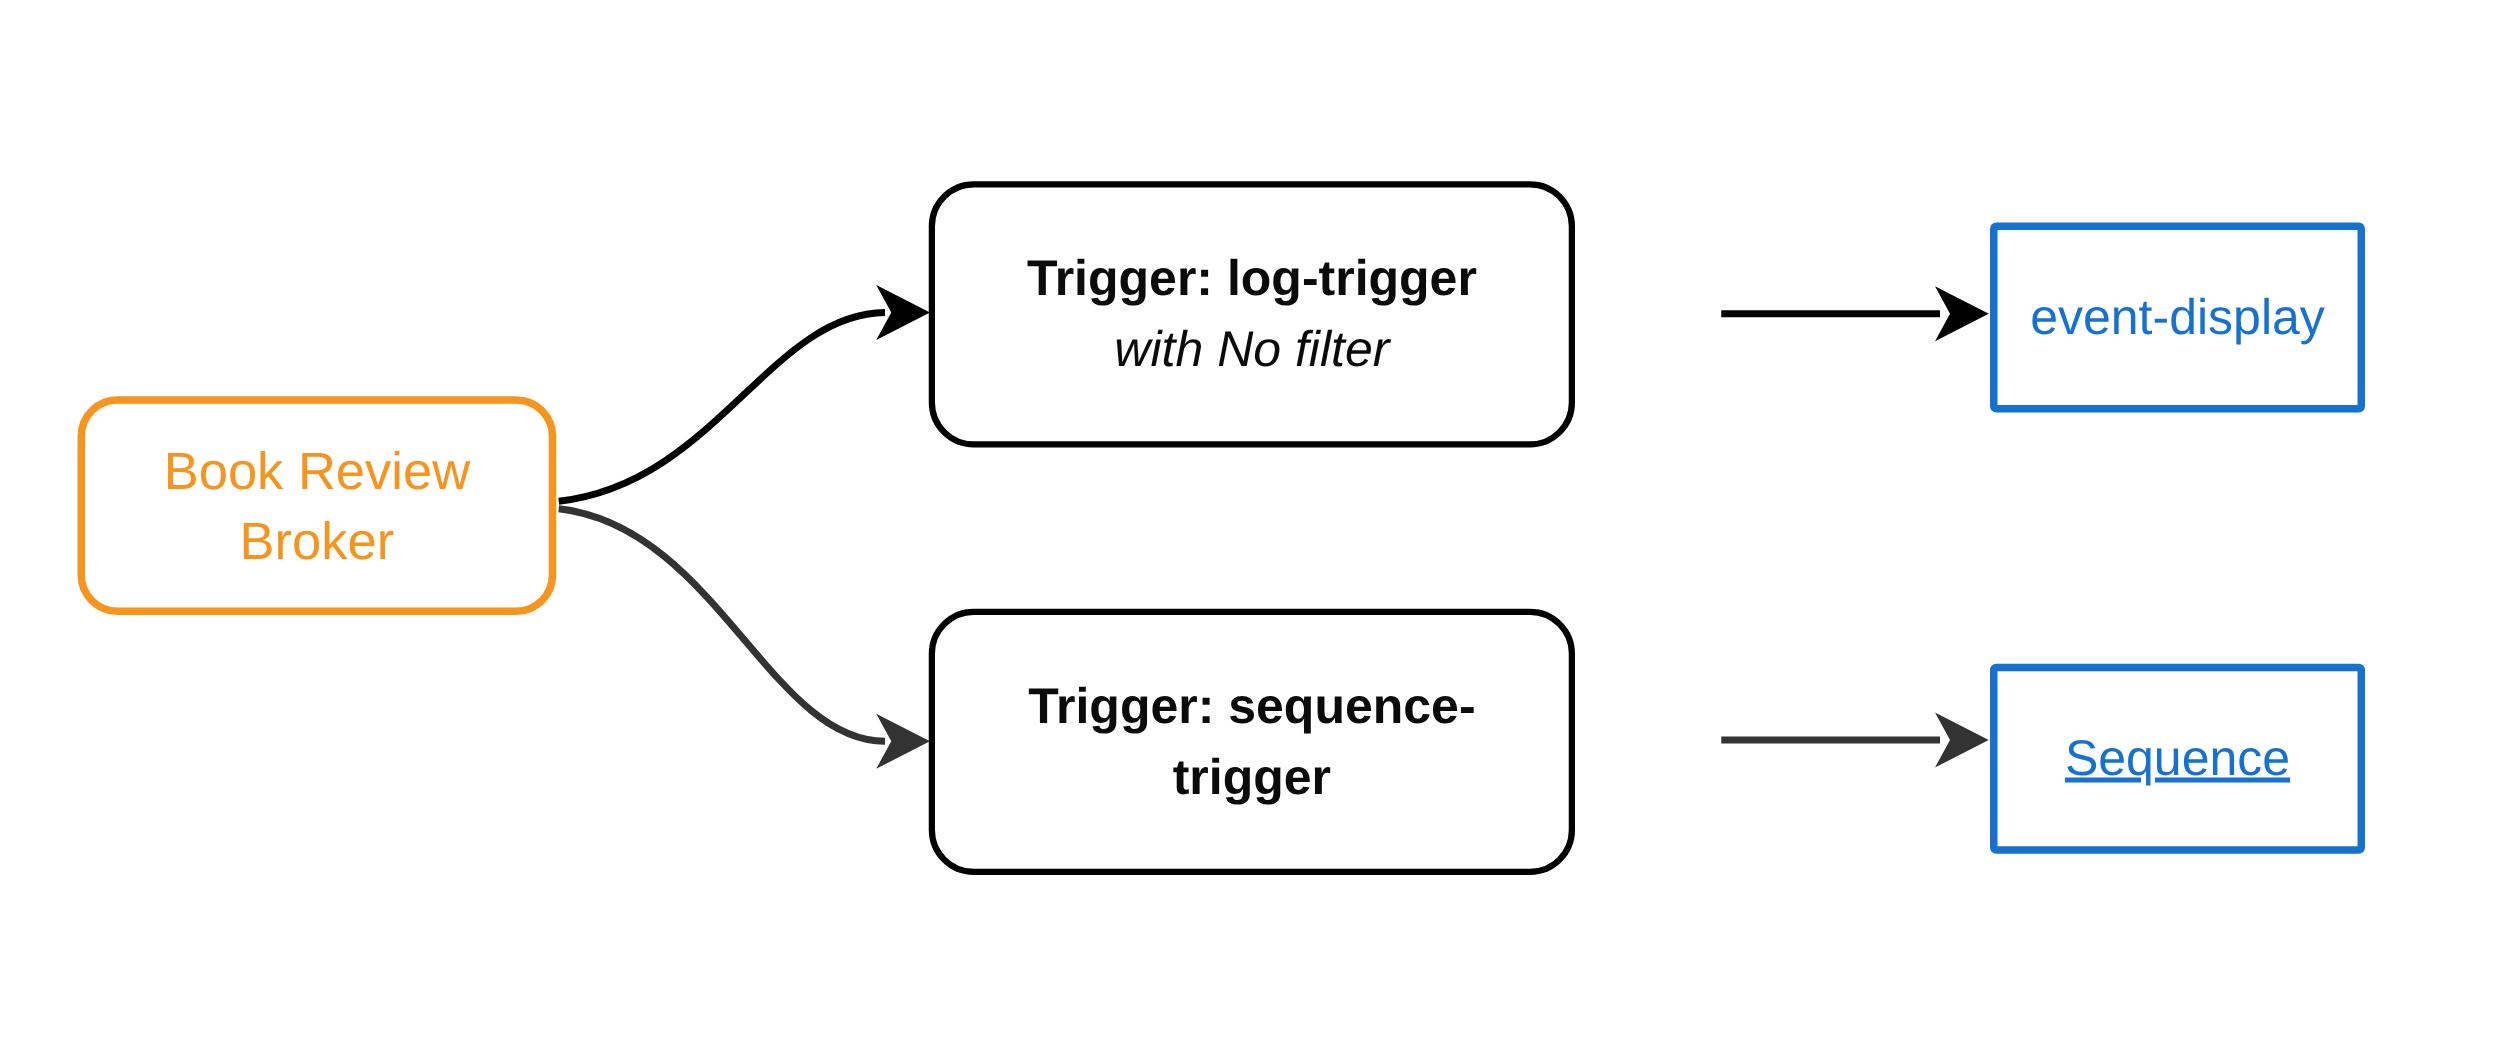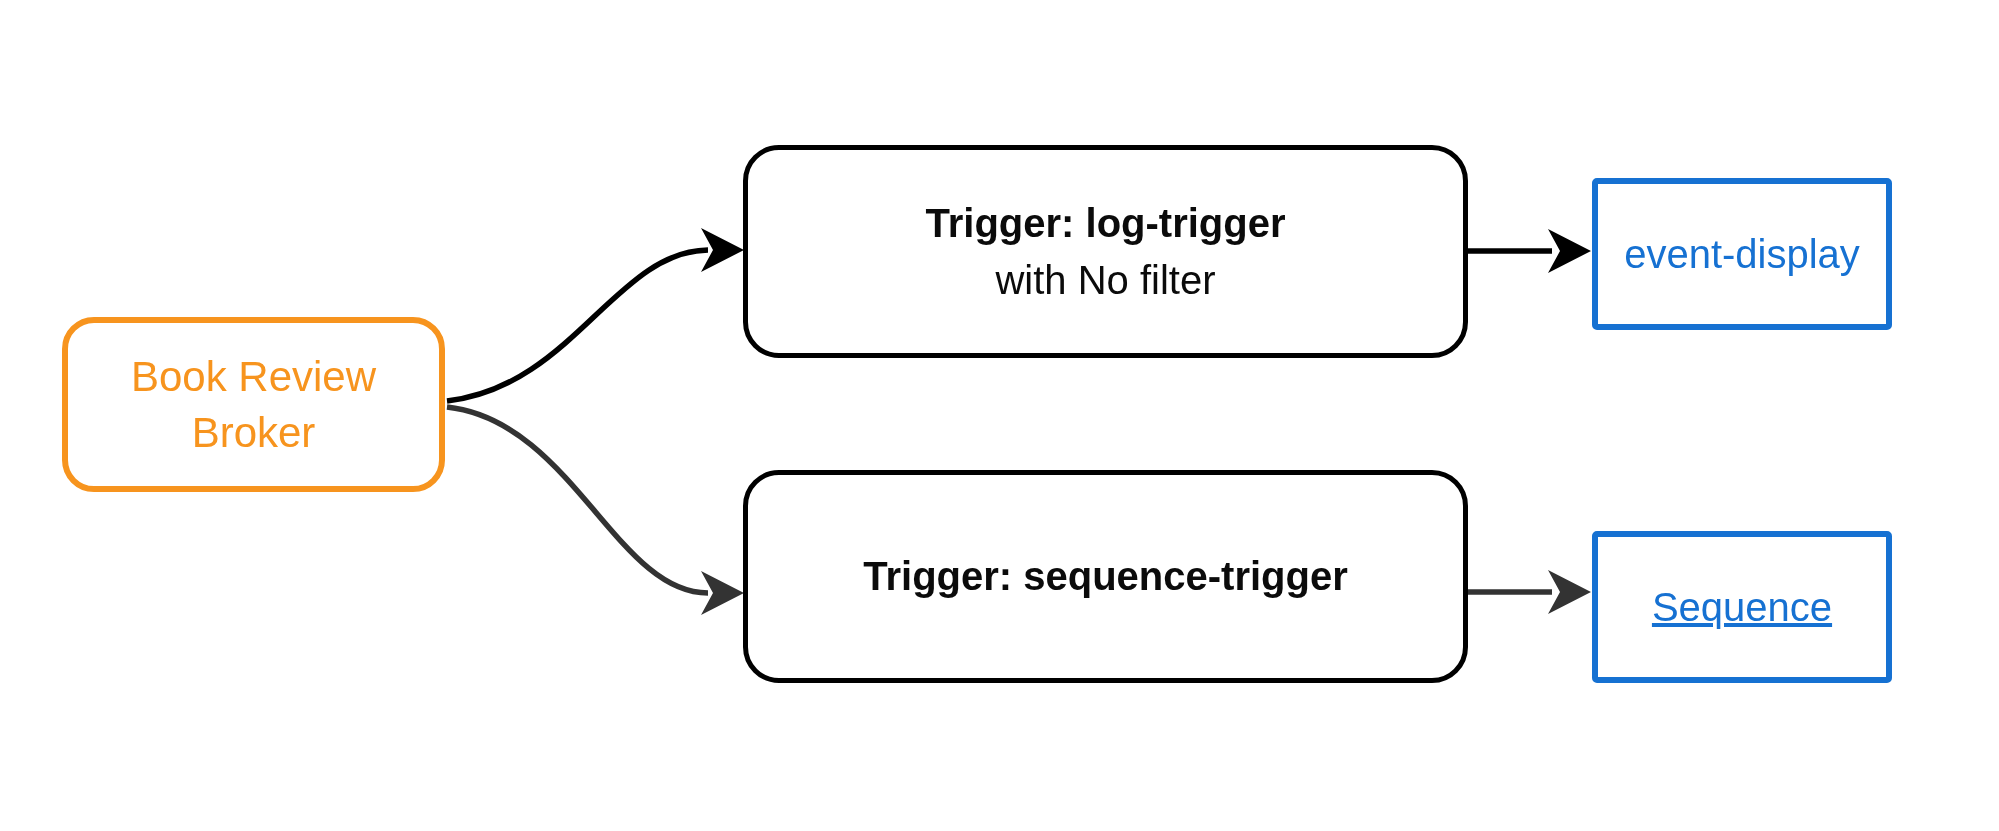--- a/index.html
+++ b/index.html
@@ -46,32 +46,32 @@
     width: 383px; height: 175px;
     border: 6px solid var(--broker-accent, #F7941E);
     border-radius: 32px;
     color: var(--broker-accent, #F7941E);
     font-size: 42px;
     line-height: 56px;
     padding: 0 24px;
     align-items: center;
   }
   .node-trigger {
-    width: 725px; height: 213px;
+    width: 517px; height: 213px;
     border: 5px solid var(--node-border, #000000);
     border-radius: 36px;
     color: #0b0b0b;
     font-size: 40px;
     line-height: 57px;
     padding: 0 14px;
   }
   .node-trigger-1 { left: 743px; top: 145px; }
-  .node-trigger-2 { left: 743px; top: 470px; }
+  .node-trigger-2 { left: 743px; top: 487px; }
   .trigger-title { font-weight: bold; }
-  .trigger-subtitle { font-weight: normal; }
+  .trigger-subtitle { font-weight: normal; font-style: italic; }
   .node-sink {
     left: 1592px;
     width: 300px; height: 152px;
     border: 6px solid var(--sink-accent, #1671D2);
     border-radius: 5px;
     color: var(--sink-accent, #1671D2);
     font-size: 40px;
     line-height: 48px;
     padding: 0 6px;
   }

